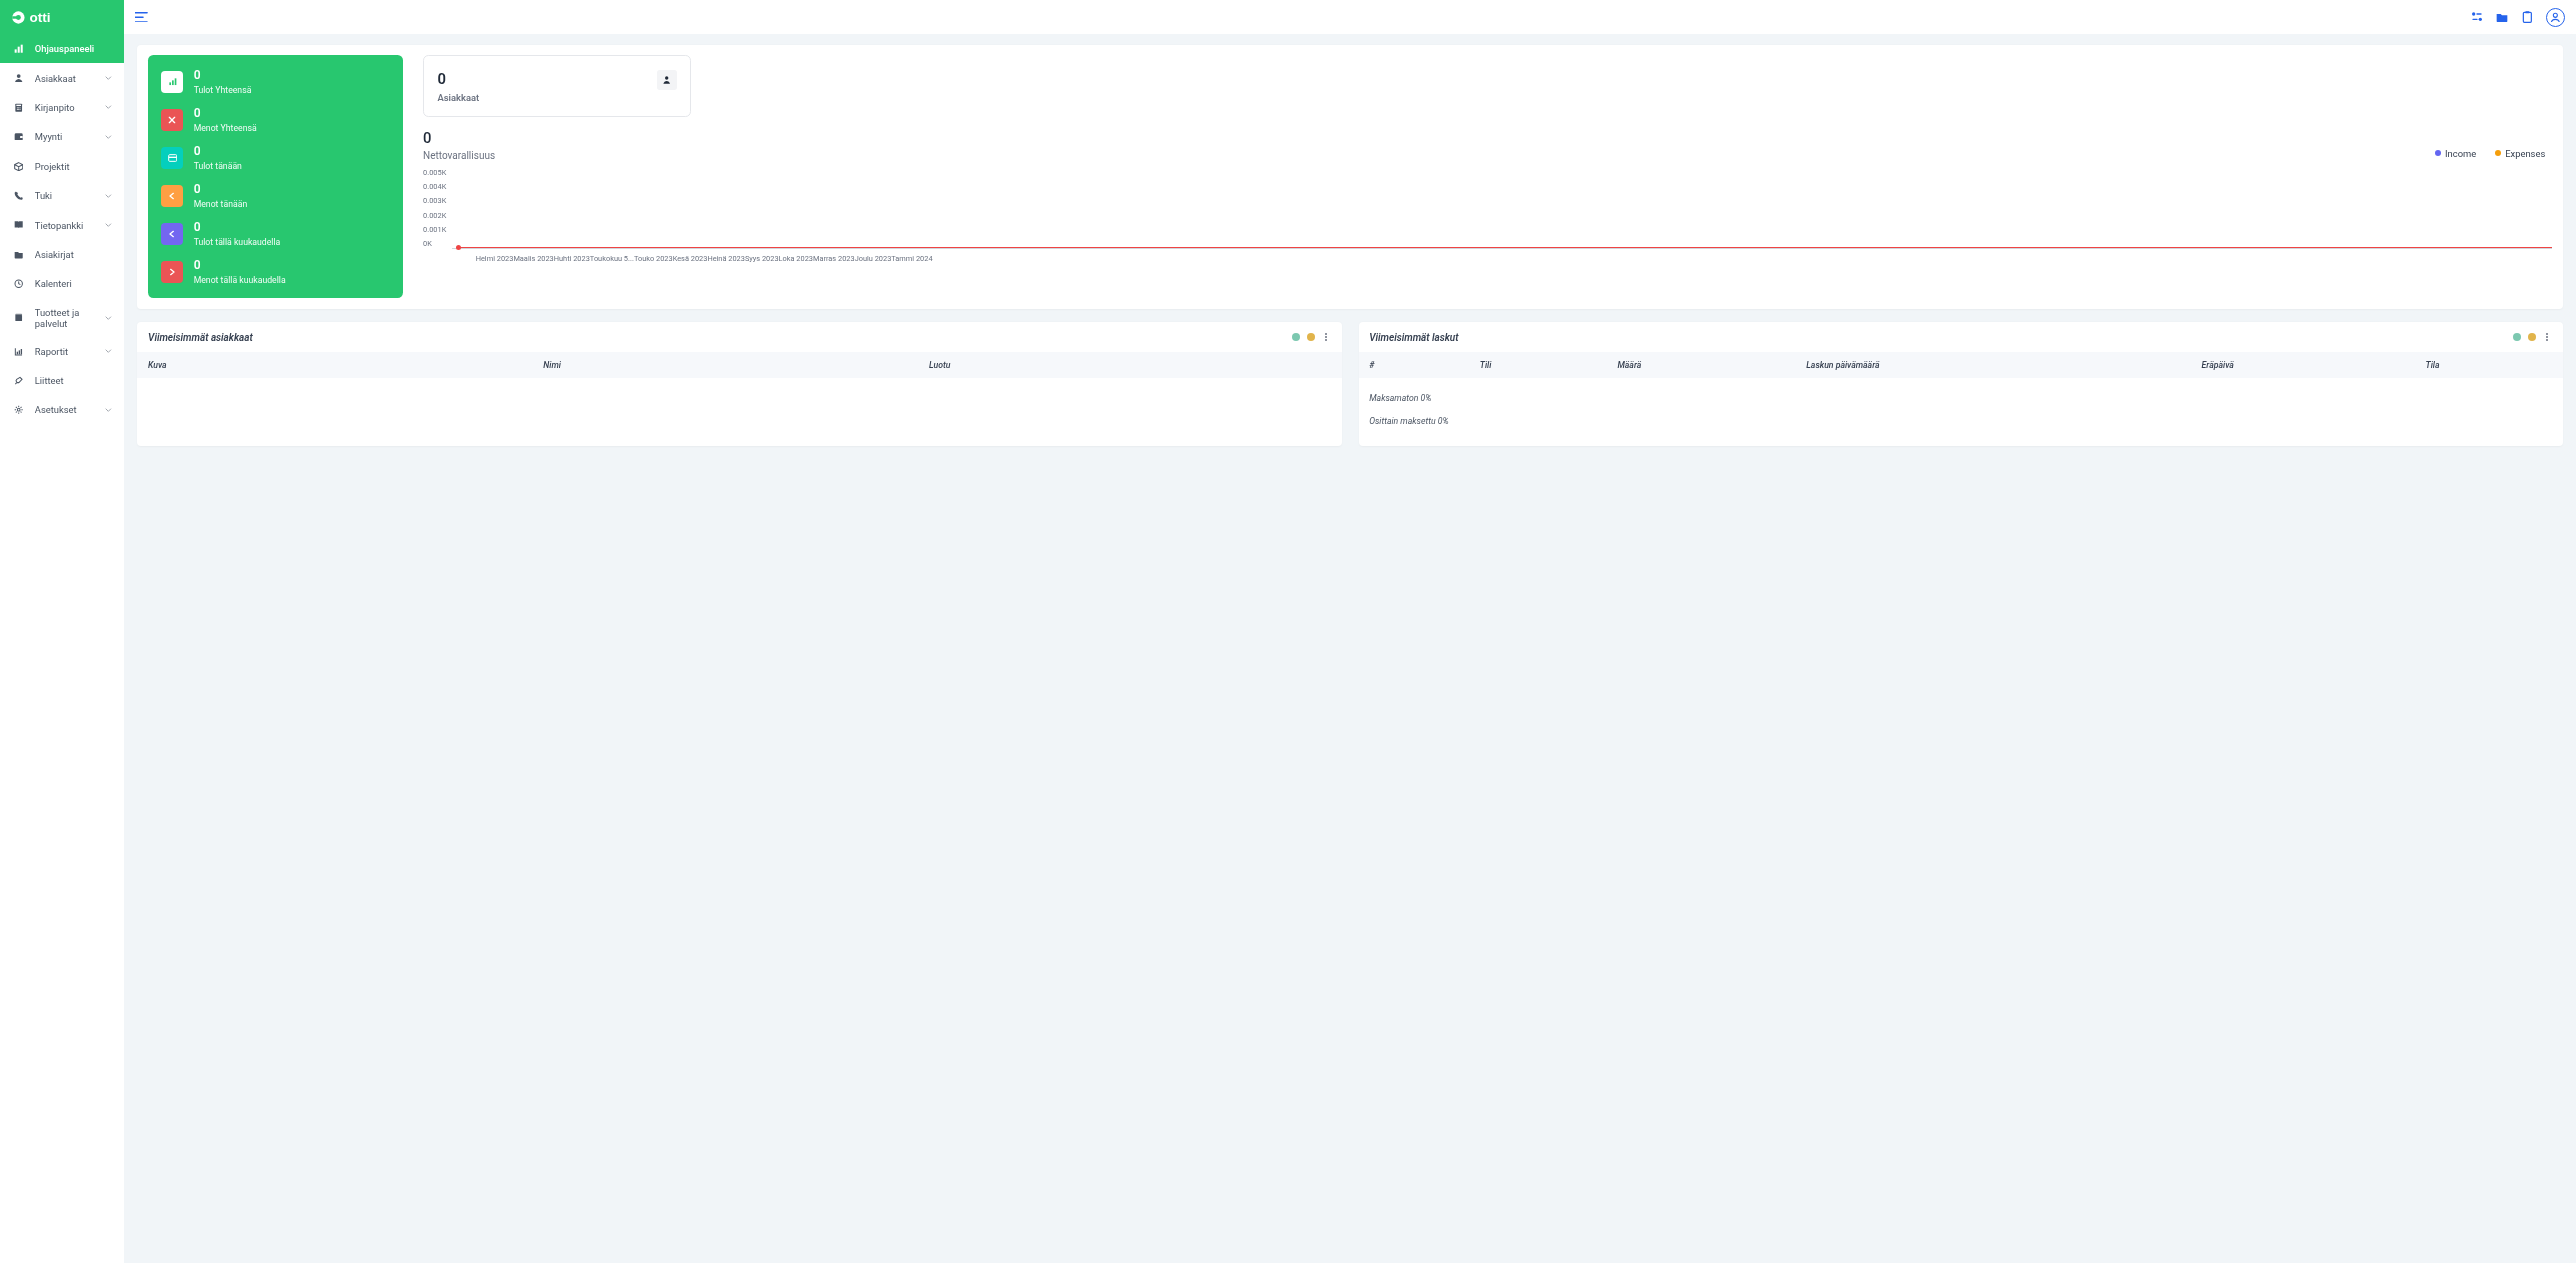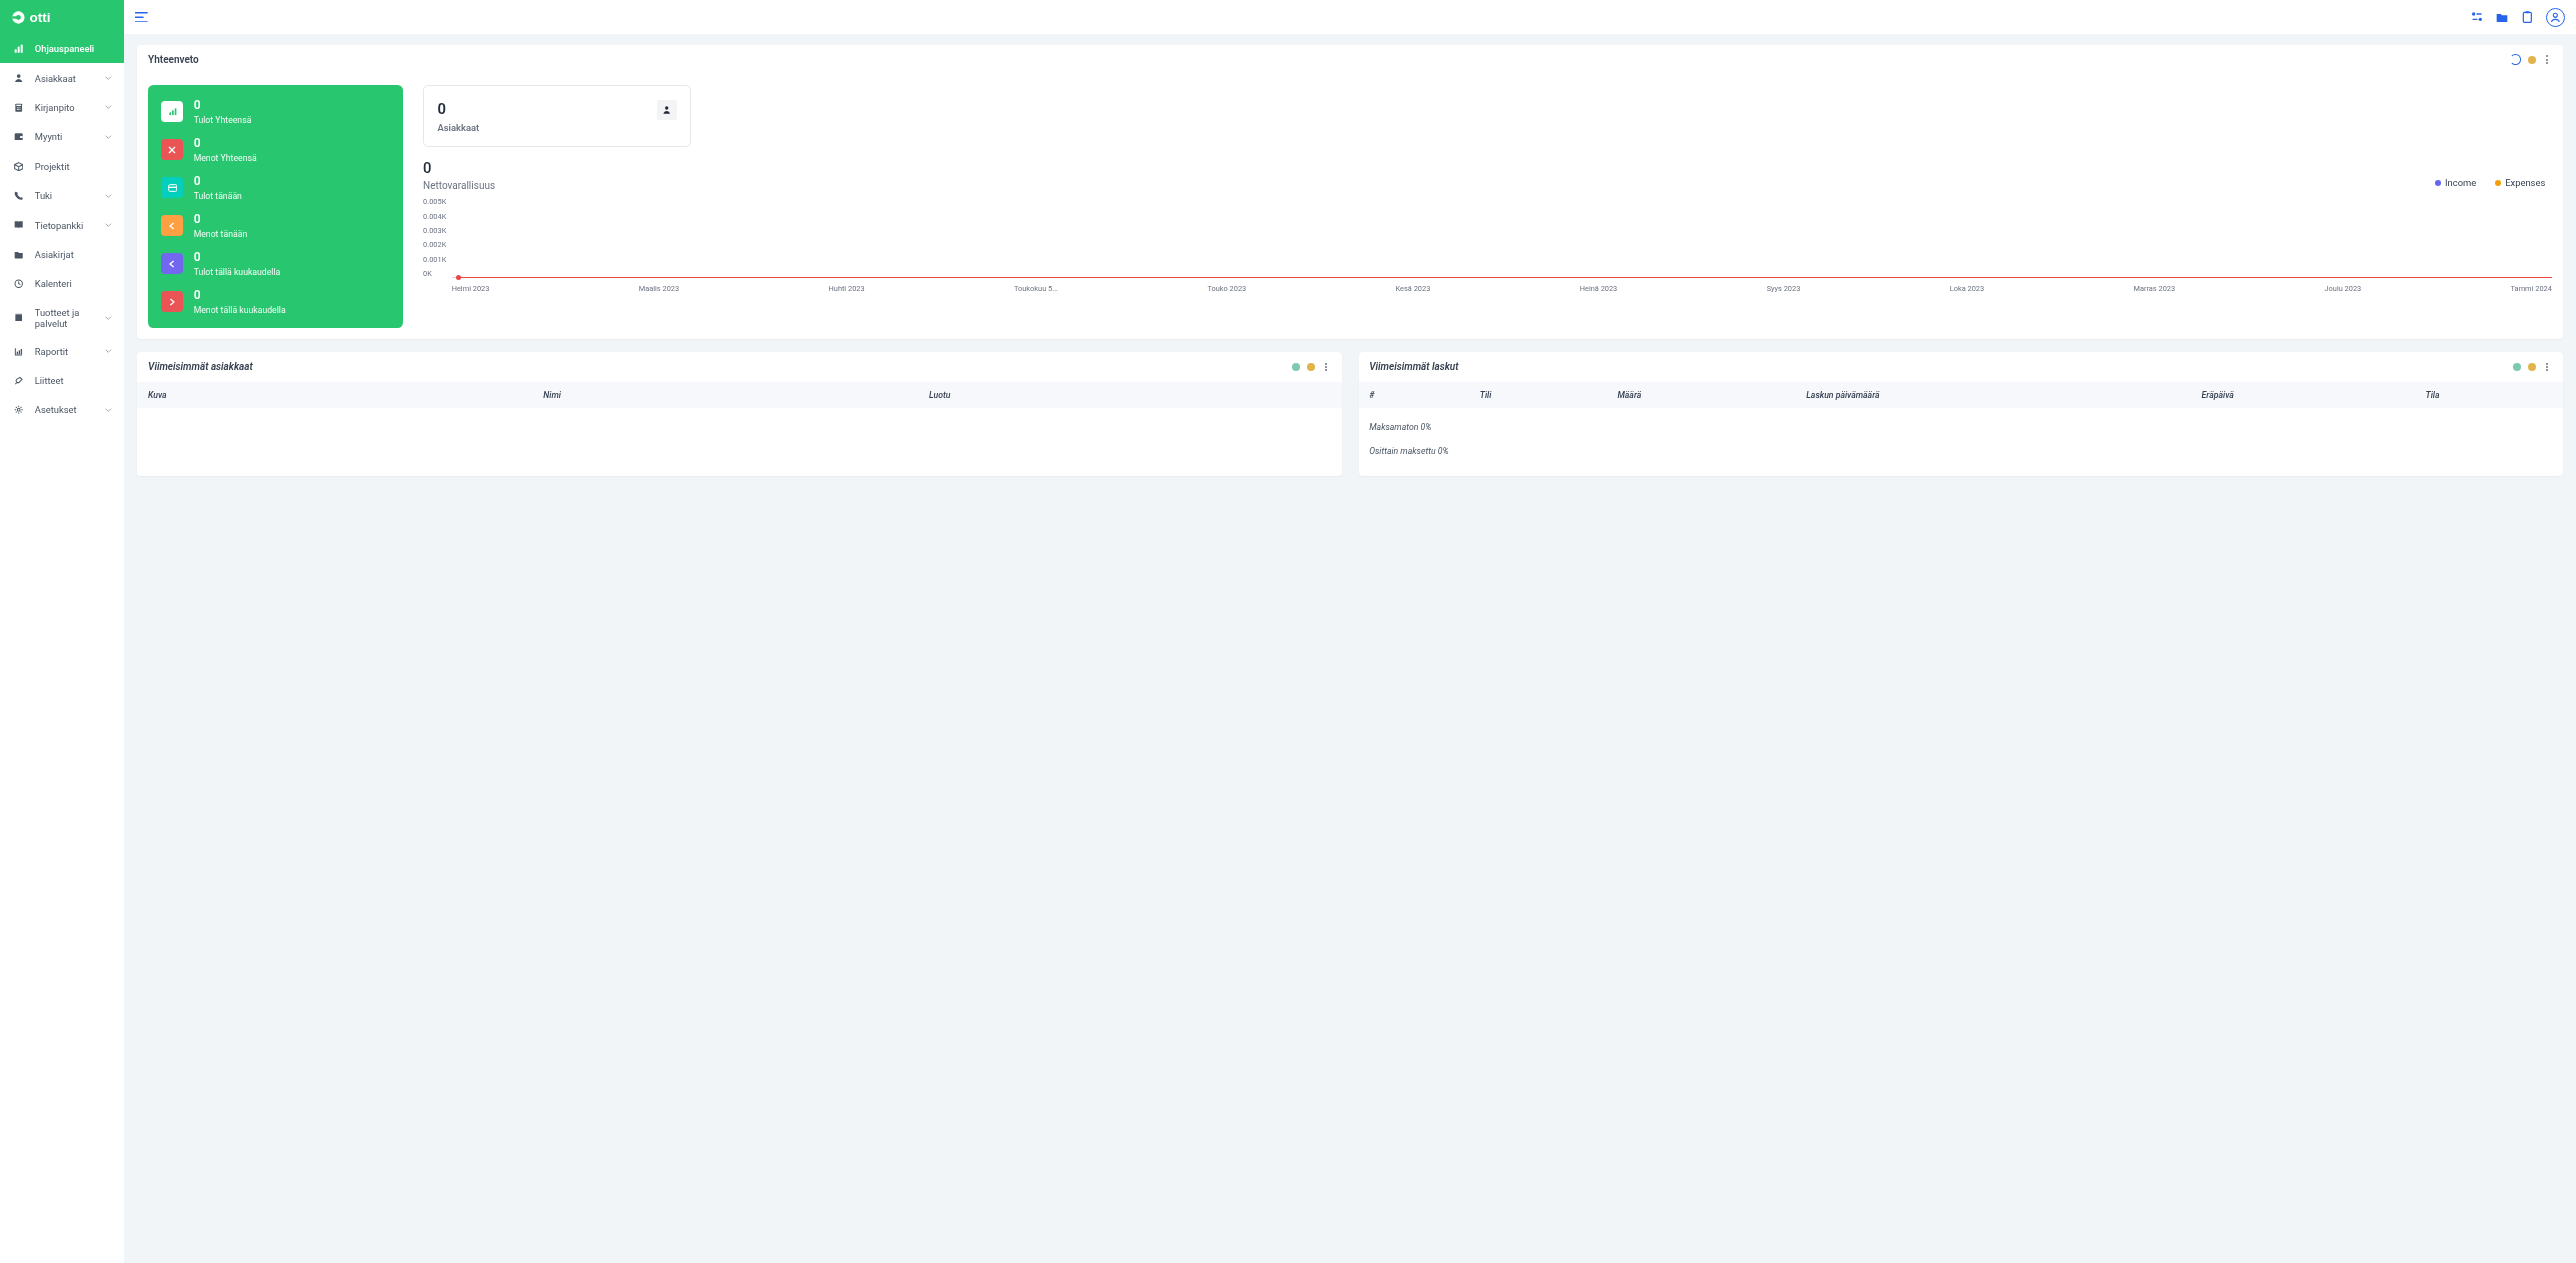--- a/index.html
+++ b/index.html
@@ -54,21 +54,21 @@
 .chart-wrap { position: relative; }
 .legend { position: absolute; top: -20px; right: 6.7px; display: flex; gap: 19px; font-size: 9.4px; color: #374151; padding-left: 20px; }
 .legend .litem { display: flex; align-items: center; gap: 4px; }
 .legend .ldot { width: 6px; height: 6px; border-radius: 50%; }
 .chart { display: flex; }
 .y-axis { display: flex; flex-direction: column; justify-content: space-between; height: 81px; padding-right: 5.4px; text-align: left; font-size: 7.4px; color: #6b7280; }
 .chart-area { flex: 1; }
 .plot { height: 81px; border-bottom: 0.7px solid #d1d5db; position: relative; }
 .plot .dot-marker { position: absolute; bottom: -2.7px; left: 4px; width: 5.4px; height: 5.4px; background: #ef4444; border-radius: 50%; }
 .plot .line { position: absolute; bottom: 0; left: 6.7px; right: 0; height: 0.7px; background: #ef4444; }
-.x-axis { display: flex; justify-content: space-between; font-size: 7.4px; color: #6b7280; padding-top: 5.4px; }
+.x-axis { display: flex; font-size: 7.4px; color: #6b7280; padding-top: 5.4px; margin-left: 24px; }
 .bottom-row { display: flex; gap: 17px; font-style: italic; }
 .bottom-row .card { flex: 1; }
 .tbl { width: 100%; border-collapse: collapse; }
 .tbl thead tr { background: #f6f8fb; }
 .tbl th { text-align: left; padding: 8px 10.7px; font-size: 8.7px; font-weight: 500; color: #374151; }
 .tbody-empty { height: 27px; }
 .status-list { padding: 8px 10.7px 13.4px; }
 .status-list div { padding: 6.7px 0; color: #4b5563; font-size: 8.7px; }
 svg { display: block; }
 </style>
@@ -285,32 +285,20 @@
             <svg width="10.7" height="10.7" viewBox="0 0 16 16">
               <circle cx="8" cy="5" r="3" fill="none" stroke="#2563eb" stroke-width="1.6"></circle>
               <path d="M2 15c1-3 4-4 6-4s5 1 6 4" fill="none" stroke="#2563eb" stroke-width="1.6"></path>
             </svg>
           </div>
       </div>
     </div>
 
     <div class="content">
       <div class="card">
-        <div class="card-head">
-          <h2>Yhteenveto</h2>
-          <div class="actions">
-            <div class="dot blue-ring"></div>
-            <div class="dot yellow"></div>
-            <div class="kebab">
-                <span></span>
-                <span></span>
-                <span></span>
-              </div>
-          </div>
-        </div>
         <div class="overview-body">
           <div class="stats-card" id="stats">
               <div class="stat-row">
                 <div class="stat-icon si-white">
                   <svg width="9.4" height="9.4" viewBox="0 0 14 14">
                     <rect x="2" y="8" width="2.5" height="4" fill="currentColor"></rect>
                     <rect x="6" y="5" width="2.5" height="7" fill="currentColor"></rect>
                     <rect x="10" y="2" width="2.5" height="10" fill="currentColor"></rect>
                   </svg>
                 </div>

